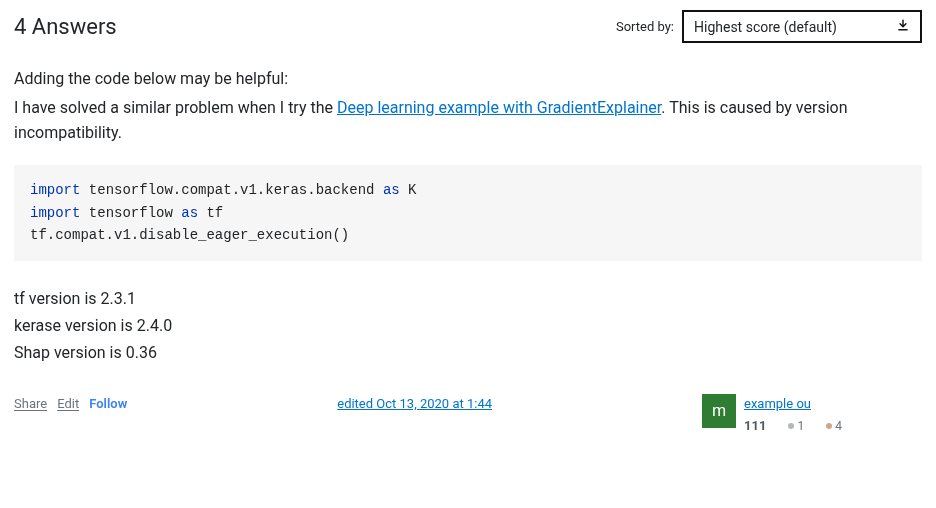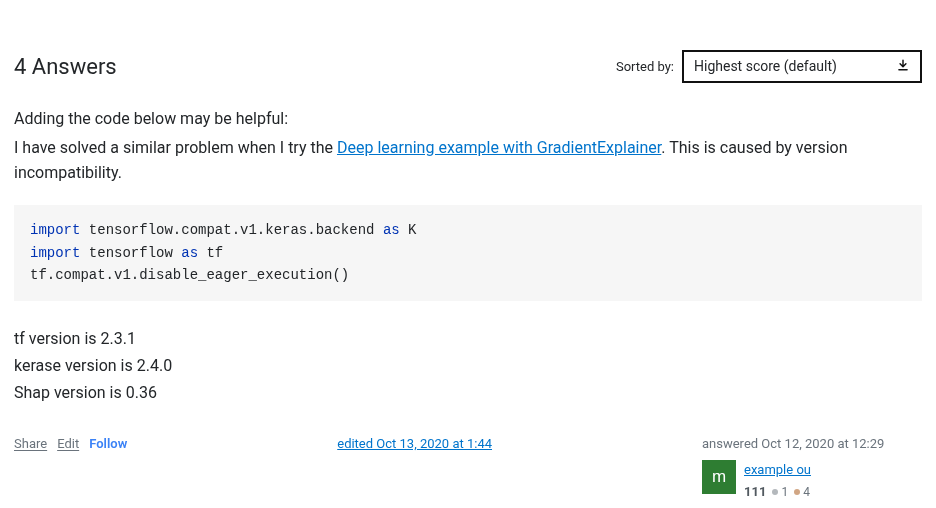--- a/index.html
+++ b/index.html
@@ -9,39 +9,39 @@
     color: #232629;
     font-size: 15px;
     padding: 10px 14px;
     width: 936px;
   }
   .answers-header {
     display: flex;
     align-items: center;
     justify-content: space-between;
     margin-bottom: 24px;
-    margin-top: 40px;
   }
   .answers-header h2 {
     font-size: 22px;
     font-weight: 400;
     color: #232629;
   }
   .sort-wrap {
     display: flex;
     align-items: center;
     gap: 8px;
   }
   .sort-label { font-size: 13px; color: #232629; }
   .sort-select {
     border: 2px solid #111;
     padding: 6px 10px;
     min-width: 240px;
     font-size: 14px;
     display: flex;
+    align-items: center;
     justify-content: space-between;
     cursor: pointer;
     background: #fff;
   }
   .sort-select svg { width: 14px; height: 14px; }
   .answer {
     display: flex;
     gap: 18px;
   }
   .vote-col {
@@ -120,21 +120,21 @@
   .usercard .ans-time { margin-bottom: 6px; }
   .userrow { display: flex; gap: 8px; align-items: flex-start; }
   .avatar {
     width: 34px; height: 34px;
     background: #2e7d32;
     color: #fff;
     display: flex; align-items: center; justify-content: center;
     font-size: 17px; font-family: Arial, sans-serif;
   }
   .userinfo .username { color: #0074cc; text-decoration: underline; cursor: pointer; }
-  .rep-line { margin-top: 2px; display: flex; align-items: center; gap: 6px; color: #6a737c; }
+  .rep-line { margin-top: 2px; display: flex; align-items: center; gap: 22px; color: #6a737c; }
   .rep { font-weight: 700; color: #525960; }
   .badge { display: inline-flex; align-items: center; gap: 3px; font-size: 12px; }
   .dot { width: 6px; height: 6px; border-radius: 50%; display: inline-block; }
   .dot.silver { background: #b4b8bc; }
   .dot.bronze { background: #d1a684; }
 </style>
 </head>
 <body>
 
 <div class="answers-header">
@@ -174,21 +174,20 @@
     <div class="post-footer">
       <div class="actions">
         <span class="action-link">Share</span>
         <span class="action-link">Edit</span>
         <span class="follow">Follow</span>
       </div>
       <div class="edited">
         <a href="#">edited Oct 13, 2020 at 1:44</a>
       </div>
       <div class="usercard">
-        <div class="ans-time">answered Oct 12, 2020 at 12:29</div>
         <div class="userrow">
           <div class="avatar">m</div>
           <div class="userinfo">
             <div class="username">example ou</div>
             <div class="rep-line">
               <span class="rep">111</span>
               <span class="badge">
                   <span class="dot silver"></span>
                   <span>1</span>
                 </span>

